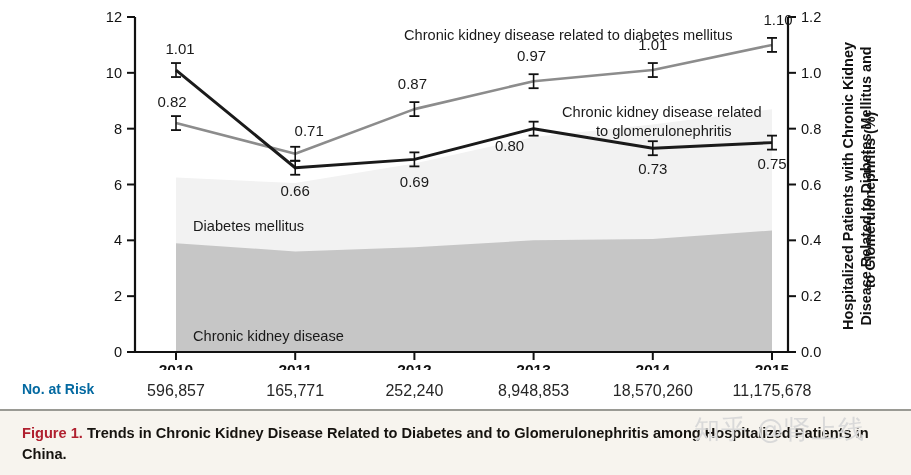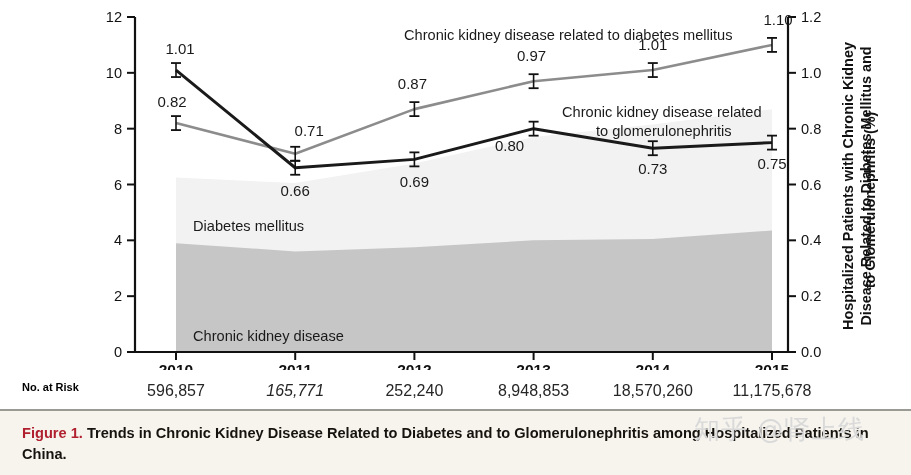--- a/index.html
+++ b/index.html
@@ -28,21 +28,21 @@
   #cn-glom{left:6px;top:44px;font-size:33px;}
   #cn-dm{left:4px;top:138px;font-size:33px;}
 
   
   .risk-row{
     position:absolute;left:0;top:373px;width:911px;height:36px;
     border-bottom:2px solid #9a9a94;
   }
   .risk-label{
     position:absolute;left:22px;top:8px;
-    font-size:11px;font-weight:700;color:#000000;
+    font-size:14px;font-weight:700;color:#0369a1;
     font-family:"Liberation Sans", sans-serif;
   }
   .risk-val{
     position:absolute;top:9px;
     font-size:16px;color:#262626;
     transform:translateX(-50%);
     font-family:"Liberation Sans", sans-serif;
     white-space:nowrap;
   }
 
@@ -217,21 +217,21 @@
       <text id="right-axis-title-2" x="871" y="186" font-size="14.4" font-weight="700" fill="#111" text-anchor="middle" transform="rotate(-90 871 186)">Disease Related to Diabetes Mellitus and</text>
       <text id="right-axis-title-3" x="889" y="186" font-size="14.4" font-weight="700" fill="#111" text-anchor="middle" transform="rotate(-90 889 200)">to Glomerulonephritis (%)</text>
     </svg>
 
   </div>
 
   <div class="risk-row">
     <div class="risk-label">No. at Risk</div>
     <div id="risk-values">
         <div class="risk-val" style="left: 176px;">596,857</div>
-        <div class="risk-val" style="left: 295.2px; font-style: italic;">165,771</div>
+        <div class="risk-val" style="left: 295.2px;">165,771</div>
         <div class="risk-val" style="left: 414.4px;">252,240</div>
         <div class="risk-val" style="left: 533.6px;">8,948,853</div>
         <div class="risk-val" style="left: 652.8px;">18,570,260</div>
         <div class="risk-val" style="left: 772px;">11,175,678</div>
       </div>
   </div>
 
   <div class="caption">
     <p>
       <span class="fig-num">Figure 1.</span><span> Trends in Chronic Kidney Disease Related to Diabetes and to Glomerulonephritis among Hospitalized Patients in China.</span>

